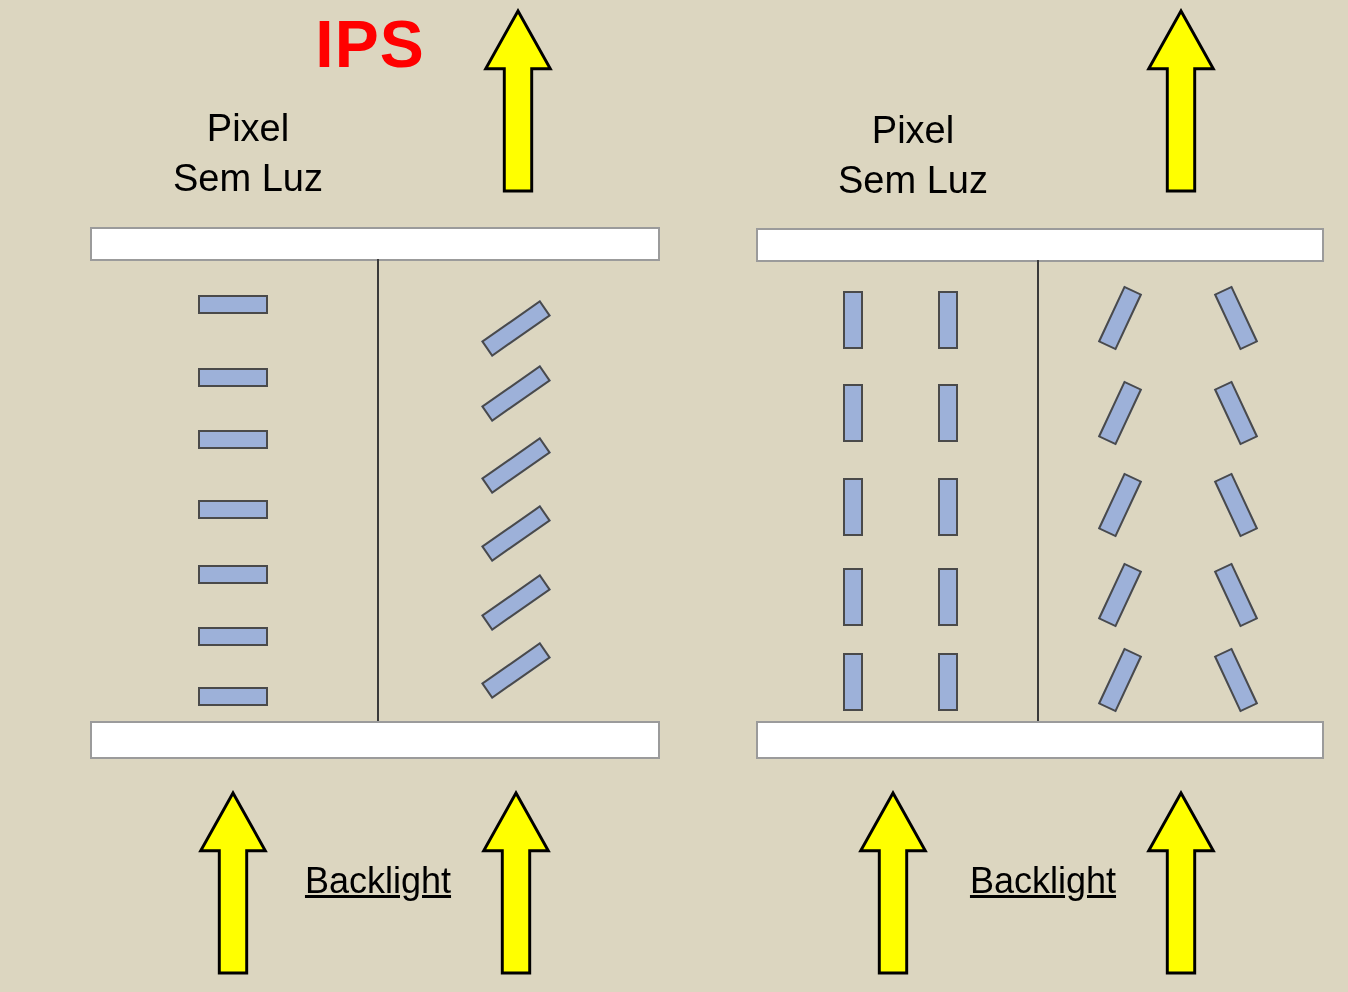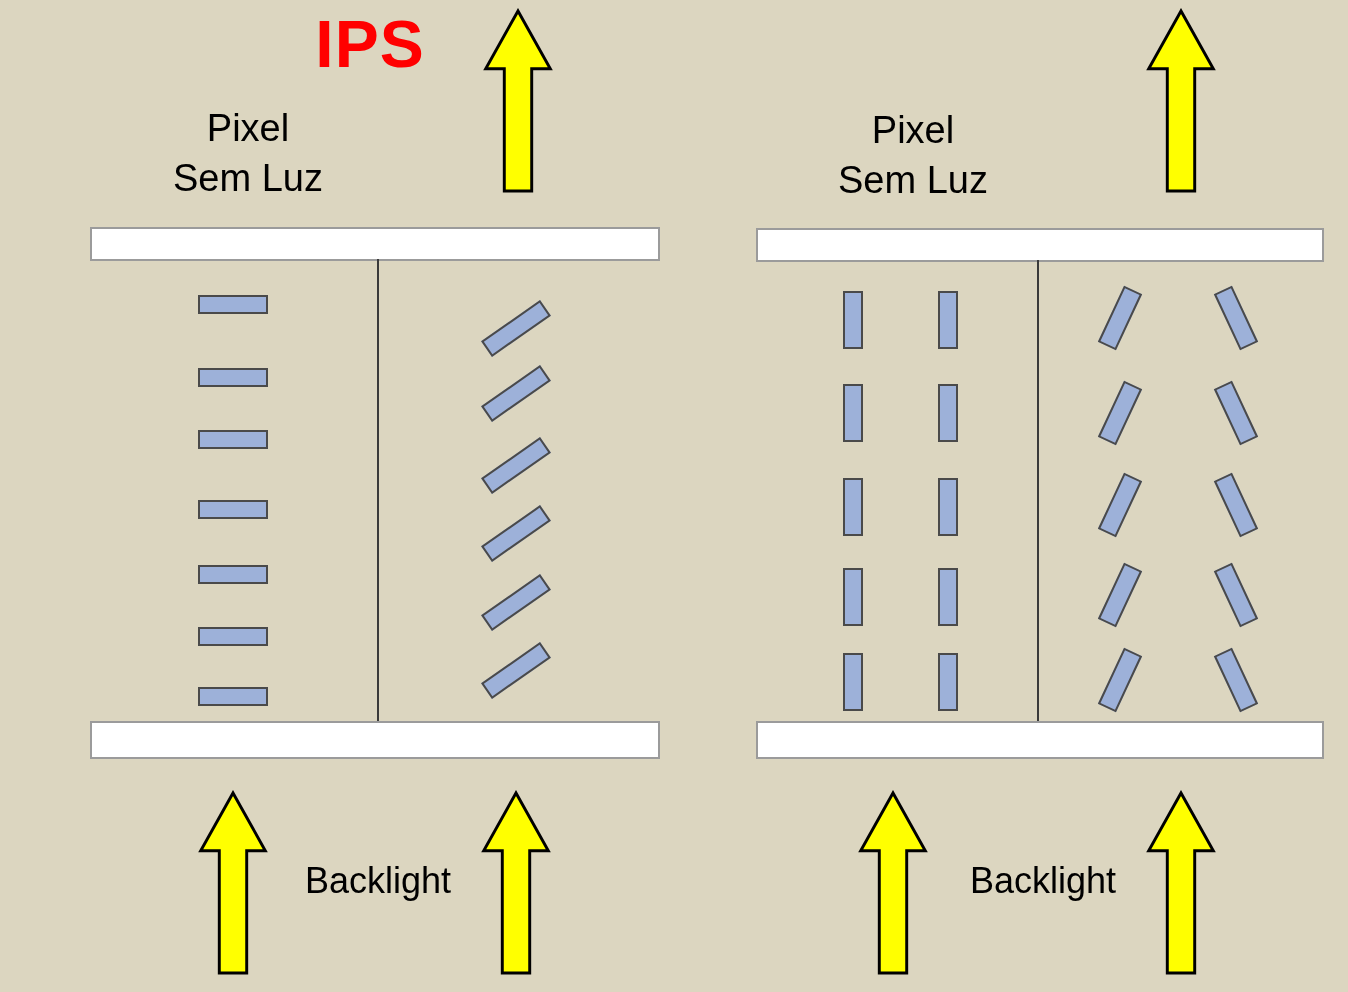--- a/index.html
+++ b/index.html
@@ -13,21 +13,21 @@
   .big-title {
     position:absolute; transform:translateX(-50%);
     font-size:66px; font-weight:bold; color:var(--title); letter-spacing:1px; white-space:nowrap;
   }
   .pixel-label {
     position:absolute; transform:translateX(-50%);
     font-size:38px; color:var(--text); text-align:center; line-height:50px; white-space:nowrap;
   }
   .backlight-label {
     position:absolute; transform:translateX(-50%);
-    font-size:36px; color:var(--text); white-space:nowrap;
+    font-size:36px; color:var(--text); white-space:nowrap;text-decoration:underline;
   }
   .plate { position:absolute; background:var(--plate-fill); border:2px solid var(--plate-border); }
   .divider { position:absolute; width:2px; background:var(--divider); }
   .molecule { position:absolute; background:var(--molecule-fill); border:2px solid var(--molecule-border); }
   .arrow { position:absolute; width:74px; height:186px; overflow:visible; }
   .molecule-layer { position:absolute; left:0; top:0; width:100%; height:100%; }
 </style>
 </head>
 <body>
 

